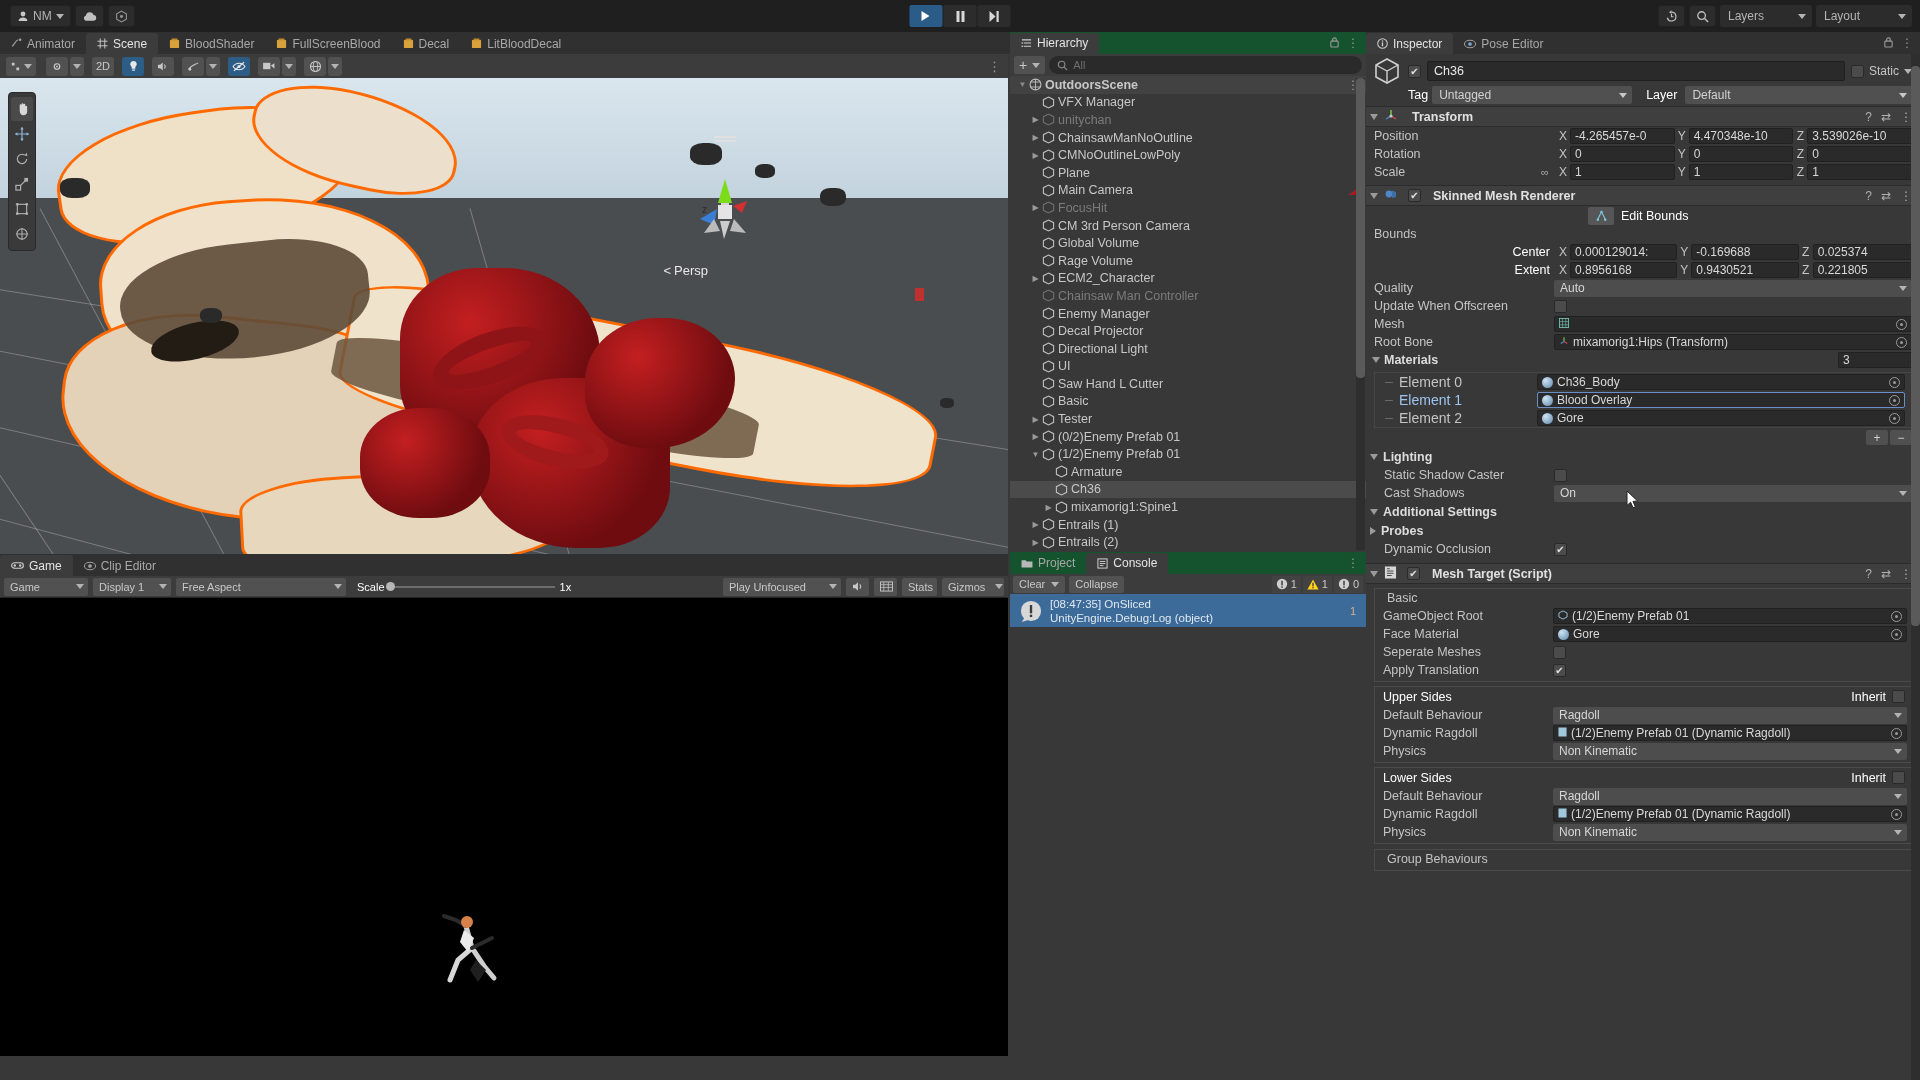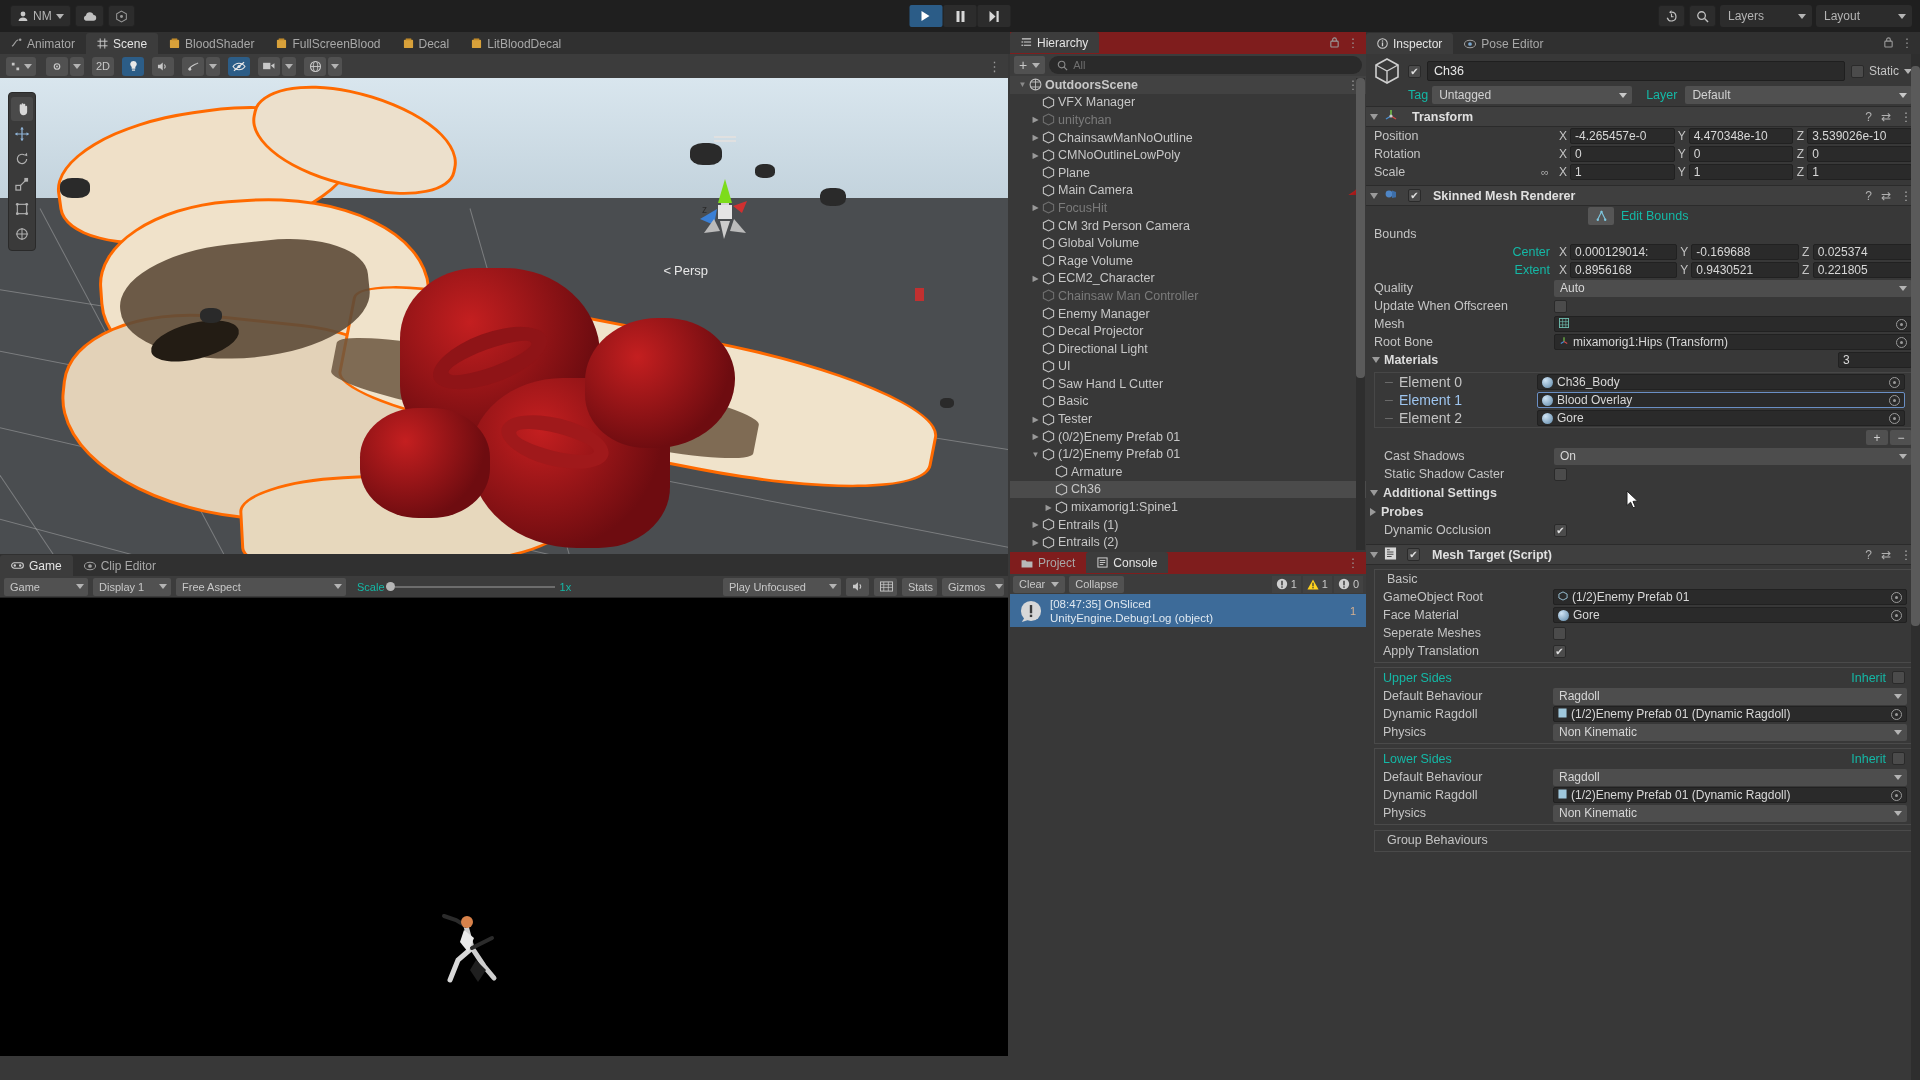--- a/index.html
+++ b/index.html
@@ -58,21 +58,21 @@
      border-bottom:1px solid #242424;}
   .gv-drop { height:18px; background:#515151; border-radius:2px; display:flex; align-items:center; gap:10px;
      padding:0 4px 0 6px; font-size:11px; color:#c8c8c8; }
   .gv-canvas { position:absolute; left:0; top:44px; width:1008px; height:458px; background:#000; }
   .scale-slider { display:flex; align-items:center; gap:0; }
   .slider-track { width:160px; height:2px; background:#6d6d6d; }
   .slider-knob { width:9px; height:9px; border-radius:50%; background:#b6b6b6; margin-left:-4px; }
 
   
   .hier { position:absolute; left:1010px; top:32px; width:356px; height:520px; background:#383838; }
-  .panel-tabs { height:22px; background:#7f1d1d; display:flex; align-items:flex-start; position:relative; }
+  .panel-tabs { height:22px; background:#14532d; display:flex; align-items:center; position:relative; }
   .panel-icons { position:absolute; right:6px; top:4px; display:flex; gap:7px; align-items:center; color:#9a9a9a; font-size:11px;}
   .hier-toolbar { height:22px; display:flex; align-items:center; gap:4px; padding:0 4px; background:#3c3c3c; }
   .hier-add { height:18px; background:#515151; border-radius:2px; display:flex; align-items:center; gap:5px; padding:0 5px; color:#c8c8c8;}
   .hier-search { flex:1; height:18px; background:#2a2a2a; border-radius:9px; display:flex; align-items:center;
     gap:5px; padding:0 8px; color:#6e6e6e; font-size:11px;}
   .hier-list { position:absolute; left:0; top:44px; width:356px; height:476px; overflow:hidden; background:#383838; }
   .hrow { height:17.6px; display:flex; align-items:center; font-size:12.5px; color:#c7c7c7; position:relative; padding-right:6px;}
   .hrow.sel { background:#4b4b4b; }
   .hrow.scene { background:#424242; }
   .hrow.dim { color:#7b7b7b; }
@@ -97,21 +97,21 @@
   .insp-body { position:absolute; left:0; top:22px; width:554px; height:1026px; overflow:hidden; background:#383838;}
   .obj-header { height:30px; display:flex; align-items:center; gap:6px; padding:4px 8px 0 6px; }
   .cube-ico { width:30px; height:30px; flex:0 0 30px; }
   .name-field { flex:1; height:20px; background:#2a2a2a; border:1px solid #1f1f1f; border-radius:2px;
     display:flex; align-items:center; padding:0 6px; font-size:12.5px; color:#e8e8e8;}
   .chk { width:13px; height:13px; background:#4b4b4b; border:1px solid #2a2a2a; border-radius:2px;
      display:flex; align-items:center; justify-content:center; font-size:10px; color:#e0e0e0; flex:0 0 13px;}
   .chk.off { color:transparent; background:#4b4b4b; }
   .static-box { display:flex; align-items:center; gap:5px; font-size:12px; color:#c4c4c4; }
   .tag-row { height:22px; display:flex; align-items:center; gap:4px; padding:0 8px 0 42px; }
-  .lbl { font-size:12.5px; color:#14b8a6; }
+  .lbl { font-size:12.5px; color:#ffffff; }
   .popup { height:18px; background:#505050; border-radius:2px; display:flex; align-items:center;
     padding:0 4px 0 7px; font-size:12px; color:#d2d2d2; position:relative; }
   .popup .caret { position:absolute; right:5px; border-top-color:#c8c8c8; }
 
   .comp-header { height:21px; display:flex; align-items:center; gap:6px; padding:0 8px 0 4px;
      background:#3f3f3f; border-top:1px solid #2b2b2b; border-bottom:1px solid #2b2b2b; }
   .comp-title { font-size:12.5px; font-weight:bold; color:#e0e0e0; }
   .comp-right { margin-left:auto; display:flex; gap:9px; align-items:center; color:#b0b0b0; font-size:12px;}
   .tri { width:0;height:0;border-left:4.5px solid transparent;border-right:4.5px solid transparent;border-top:6px solid #9a9a9a;}
   .tri.right { border-top:4.5px solid transparent;border-bottom:4.5px solid transparent;border-left:6px solid #9a9a9a;border-right:0;}
@@ -1062,30 +1062,34 @@
               <span class="matball"></span>
               <span>Gore</span>
               <span class="dot"></span>
             </div>
           </div>
         </div>
       <div class="plusminus">
         <div class="pm">+</div>
         <div class="pm">−</div>
       </div>
+      <div class="foldrow">
+        <span class="tri"></span>
+          <span>Lighting</span>
+      </div>
+      <div class="prow">
+        <span class="pname ind">Static Shadow Caster</span>
+        <span class="chk off"></span>
+      </div>
       <div class="prow">
         <span class="pname ind">Cast Shadows</span>
         <div class="dropfield" style="margin-right:8px">
           <span>On</span>
             <span class="caret"></span>
         </div>
-      </div>
-      <div class="prow">
-        <span class="pname ind">Static Shadow Caster</span>
-        <span class="chk off"></span>
       </div>
       <div class="foldrow">
         <span class="tri"></span>
           <span>Additional Settings</span>
       </div>
       <div class="foldrow">
         <span class="tri right"></span>
           <span>Probes</span>
       </div>
       <div class="prow">

